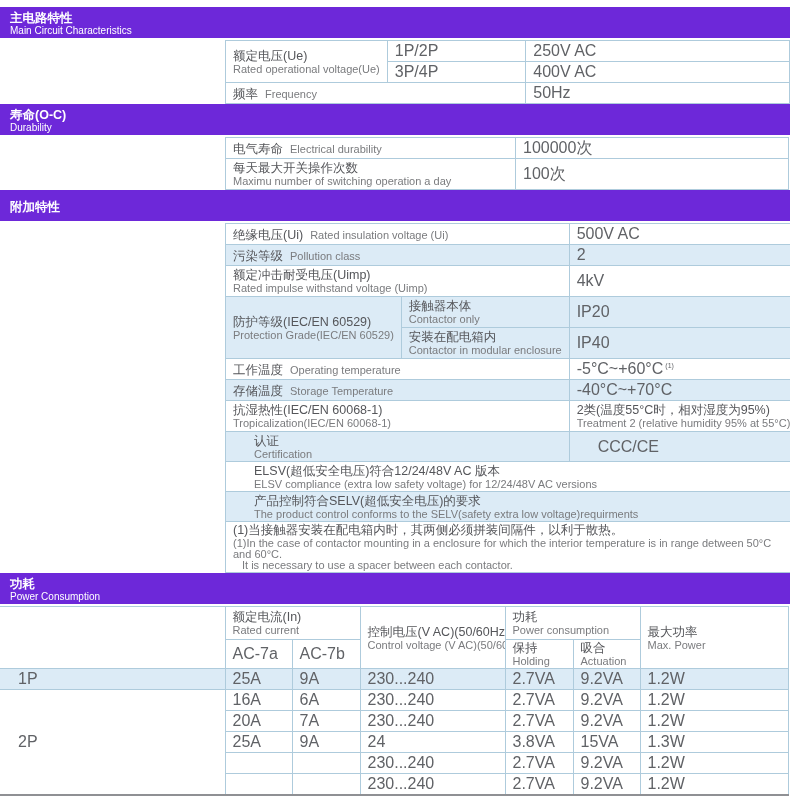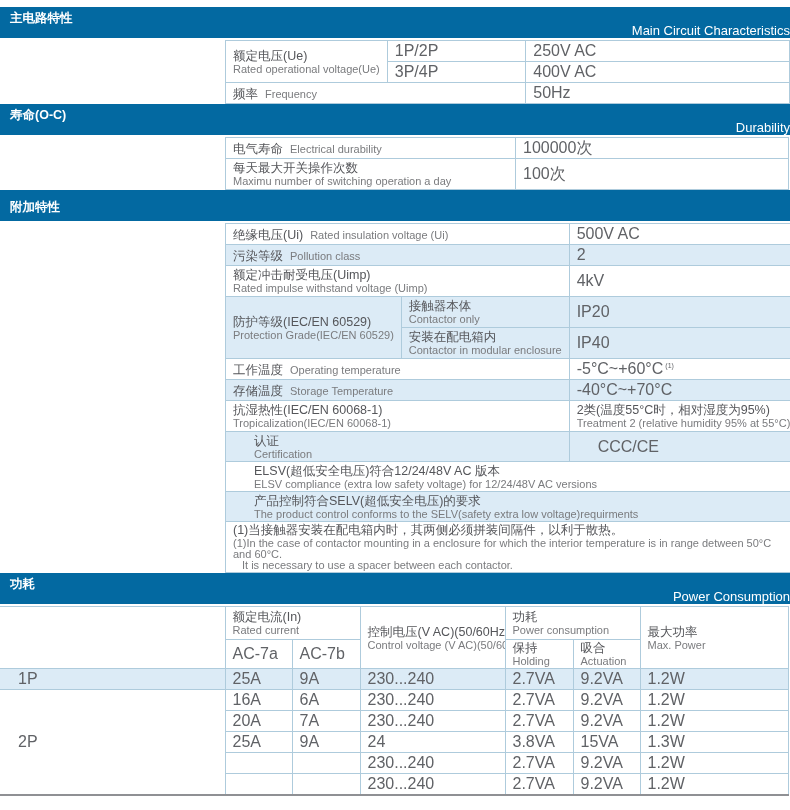--- a/index.html
+++ b/index.html
@@ -4,25 +4,25 @@
 <style>
   * { box-sizing: border-box; }
   html,body { margin:0; padding:0; }
   body {
     width:790px; height:810px; overflow:hidden; background:#ffffff;
     font-family:"Liberation Sans","DejaVu Sans",sans-serif;
     color:#55565a;
   }
   .spacer { height:7px; }
   .bar {
-    height:31px; background:#0369a1; color:#ffffff;
+    height:31px; background:#6d28d9; color:#ffffff;
     padding:2px 0 0 10px; display:flex; flex-direction:column; justify-content:center;
   }
   .bar .t { font-size:12.5px; font-weight:bold; line-height:14px; }
-  .bar .s { font-size:13px; line-height:11px;text-align:right; }
+  .bar .s { font-size:10px; line-height:11px; }
 
   table { border-collapse:collapse; table-layout:fixed; margin:2px 0 0 225px; }
   td { border:1px solid #aecbdc; padding:1px 7px; vertical-align:middle; overflow:hidden; }
   .zh  { font-size:12.5px; line-height:15px; color:#55565a; }
   .en  { font-size:11px;  line-height:11px; color:#7a7b7e; }
   .val { font-size:16px; line-height:14px; color:#606266; }
   .sup { font-size:7px; color:#606266; vertical-align:super; margin-left:2px; }
   .inline .zh { display:inline; }
   .inline .en { display:inline; margin-left:7px; }
   .nowrap { white-space:nowrap; }

